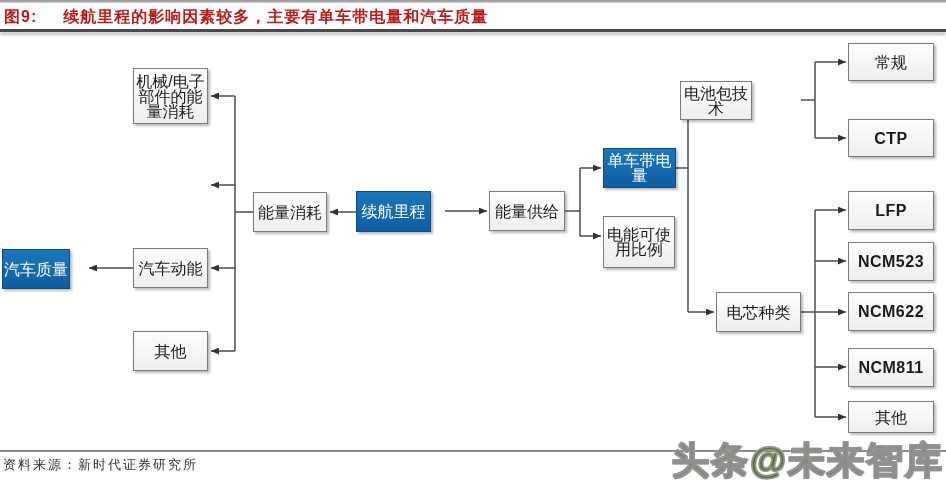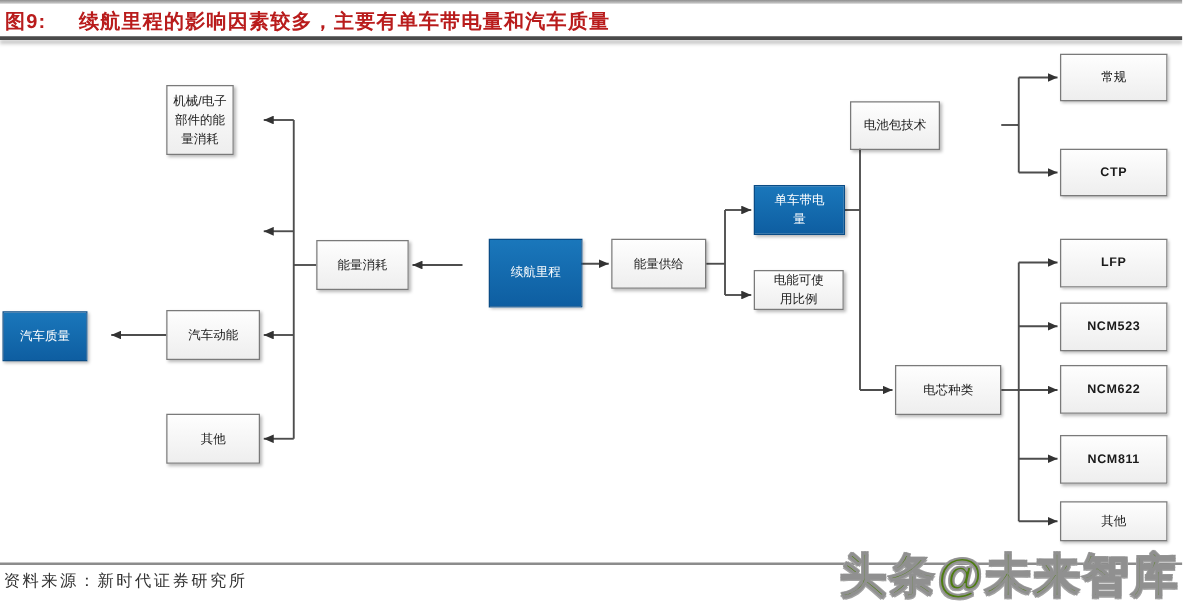--- a/index.html
+++ b/index.html
@@ -5,21 +5,21 @@
   html,body{margin:0;padding:0;background:#fff;}
   body{font-family:"Liberation Sans","DejaVu Sans",sans-serif;}
   .canvas{position:relative;width:946px;height:482px;background:#fff;overflow:hidden;}
   .topbar{position:absolute;left:0;top:0;width:946px;height:3px;background:linear-gradient(#8f8f8f,#cfcfcf);}
   .title-row{position:absolute;left:4px;top:6px;height:22px;display:flex;align-items:center;
              color:#b91c1c;font-weight:bold;font-size:16px;letter-spacing:1px;}
   .fig-tag{margin-right:26px;}
   .title-rule{position:absolute;left:0;top:29px;width:946px;height:3px;background:#4a4a4a;
               box-shadow:0 3px 3px rgba(130,130,130,.5);}
   .box{position:absolute;display:flex;align-items:center;justify-content:center;text-align:center;
-       font-size:10px;line-height:15px;color:#1a1a1a;
+       font-size:16px;line-height:15px;color:#1a1a1a;
        background:linear-gradient(180deg,#fefefe,#eeeeee);
        border:1px solid #7a7a7a;box-shadow:1.5px 1.5px 2.5px rgba(0,0,0,.28);
        white-space:pre-line;box-sizing:border-box;}
   .box.blue{background:linear-gradient(180deg,#1a77bb,#0e5ea1);border-color:#0a4c86;color:#fff;}
   .box.en{font-weight:bold;letter-spacing:.5px;}
   svg.connectors{position:absolute;left:0;top:0;pointer-events:none;}
   .footer-rule{position:absolute;left:0;top:450px;width:946px;height:2px;background:#8c8c8c;}
   .source{position:absolute;left:3px;top:456px;font-size:13px;color:#333;letter-spacing:2px;}
   .watermark{position:absolute;right:2px;top:436px;font-size:37px;font-weight:bold;color:#4d7c0f;
              letter-spacing:2px;z-index:5;-webkit-text-stroke:1.3px #909090;
@@ -76,34 +76,34 @@
       <path d="M801,312 L815,312"></path>
       <path d="M815,210 L815,417"></path>
       <path d="M815,210 L846,210" marker-end="url(#arr)"></path>
       <path d="M815,261 L846,261" marker-end="url(#arr)"></path>
       <path d="M815,312 L846,312" marker-end="url(#arr)"></path>
       <path d="M815,367 L846,367" marker-end="url(#arr)"></path>
       <path d="M815,417 L846,417" marker-end="url(#arr)"></path>
     </g>
   </svg>
 
-  <div class="box" style="left:133px;top:68px;width:54px;height:56px">机械/电子
+  <div class="box" style="left:133px;top:68px;width:75px;height:56px">机械/电子
 部件的能
 量消耗</div>
   <div class="box" style="left:133px;top:248px;width:75px;height:40px">汽车动能</div>
   <div class="box" style="left:133px;top:331px;width:75px;height:40px">其他</div>
   <div class="box blue" style="left:2px;top:249px;width:68px;height:40px">汽车质量</div>
 
   <div class="box" style="left:253px;top:192px;width:74px;height:40px">能量消耗</div>
-  <div class="box blue" style="left:391px;top:191px;width:75px;height:55px">续航里程</div>
+  <div class="box blue" style="left:356px;top:191px;width:75px;height:41px">续航里程</div>
   <div class="box" style="left:489px;top:191px;width:76px;height:40px">能量供给</div>
 
   <div class="box blue" style="left:603px;top:148px;width:73px;height:40px">单车带电
 量</div>
-  <div class="box" style="left:603px;top:216px;width:72px;height:32px">电能可使
+  <div class="box" style="left:603px;top:216px;width:72px;height:52px">电能可使
 用比例</div>
 
   <div class="box" style="left:680px;top:81px;width:72px;height:39px">电池包技术</div>
   <div class="box" style="left:716px;top:292px;width:85px;height:40px">电芯种类</div>
 
   <div class="box" style="left:848px;top:43px;width:86px;height:38px">常规</div>
   <div class="box en" style="left:848px;top:119px;width:86px;height:38px">CTP</div>
   <div class="box en" style="left:848px;top:191px;width:86px;height:39px">LFP</div>
   <div class="box en" style="left:848px;top:242px;width:86px;height:39px">NCM523</div>
   <div class="box en" style="left:848px;top:292px;width:86px;height:39px">NCM622</div>

